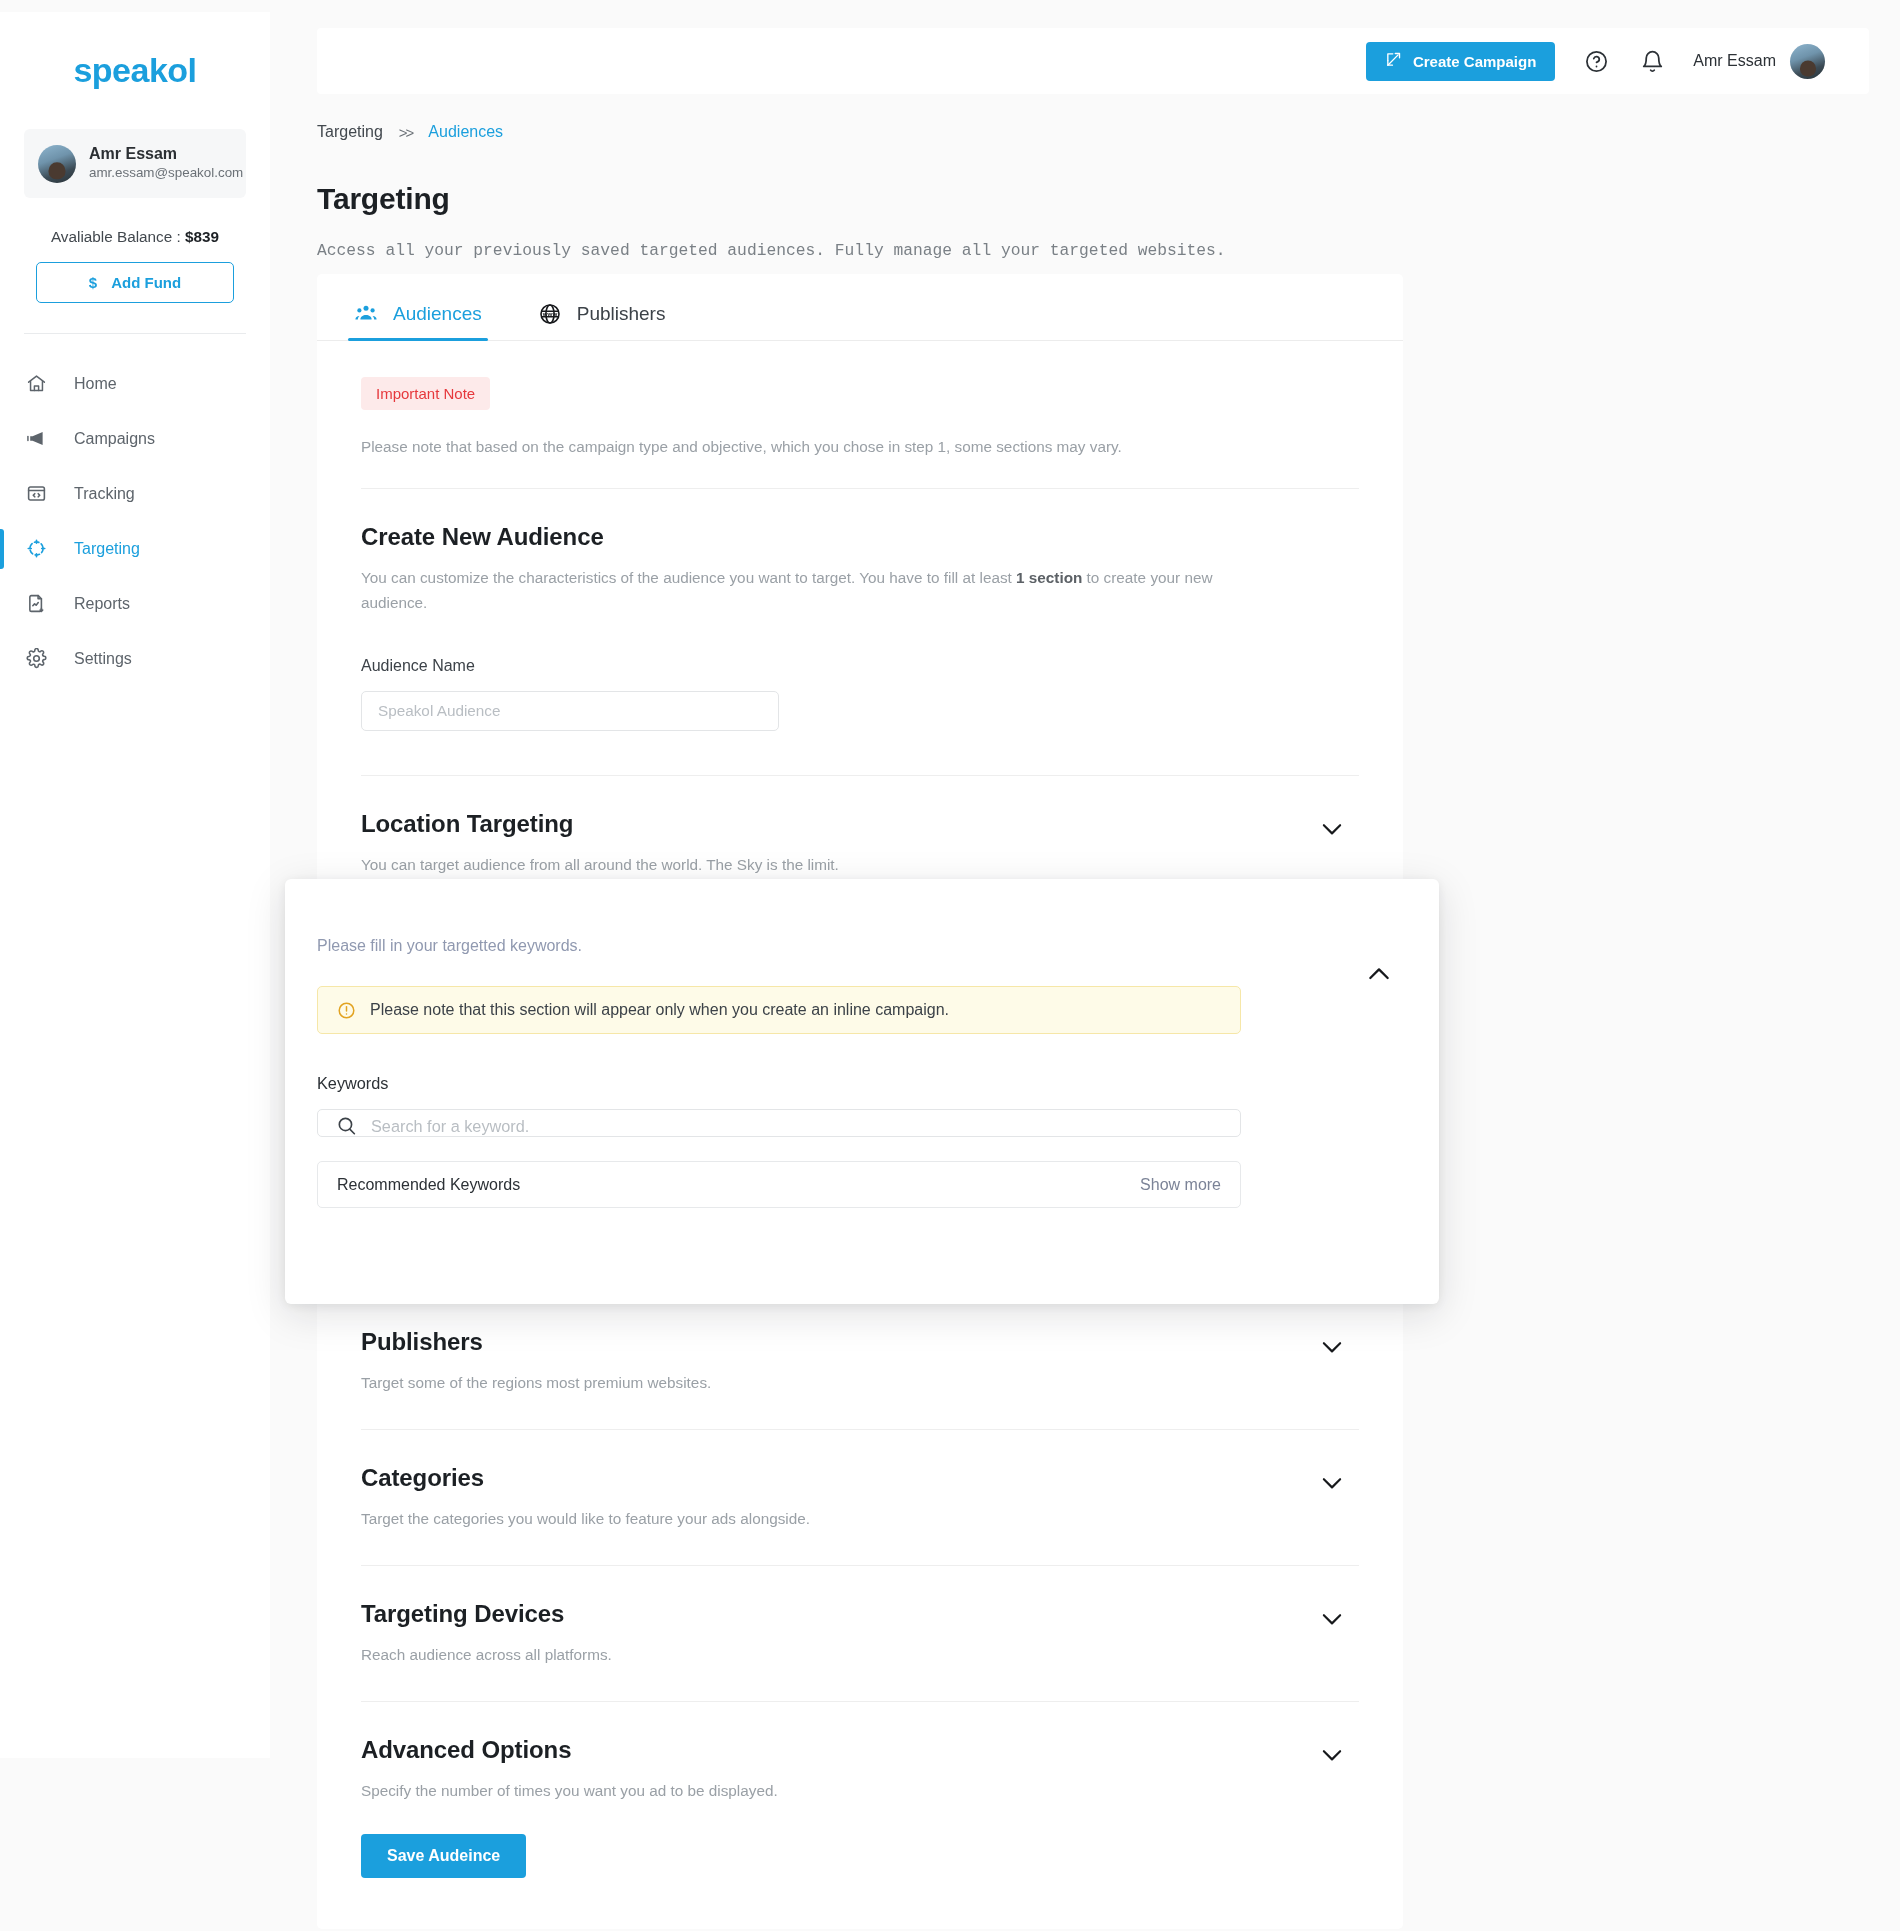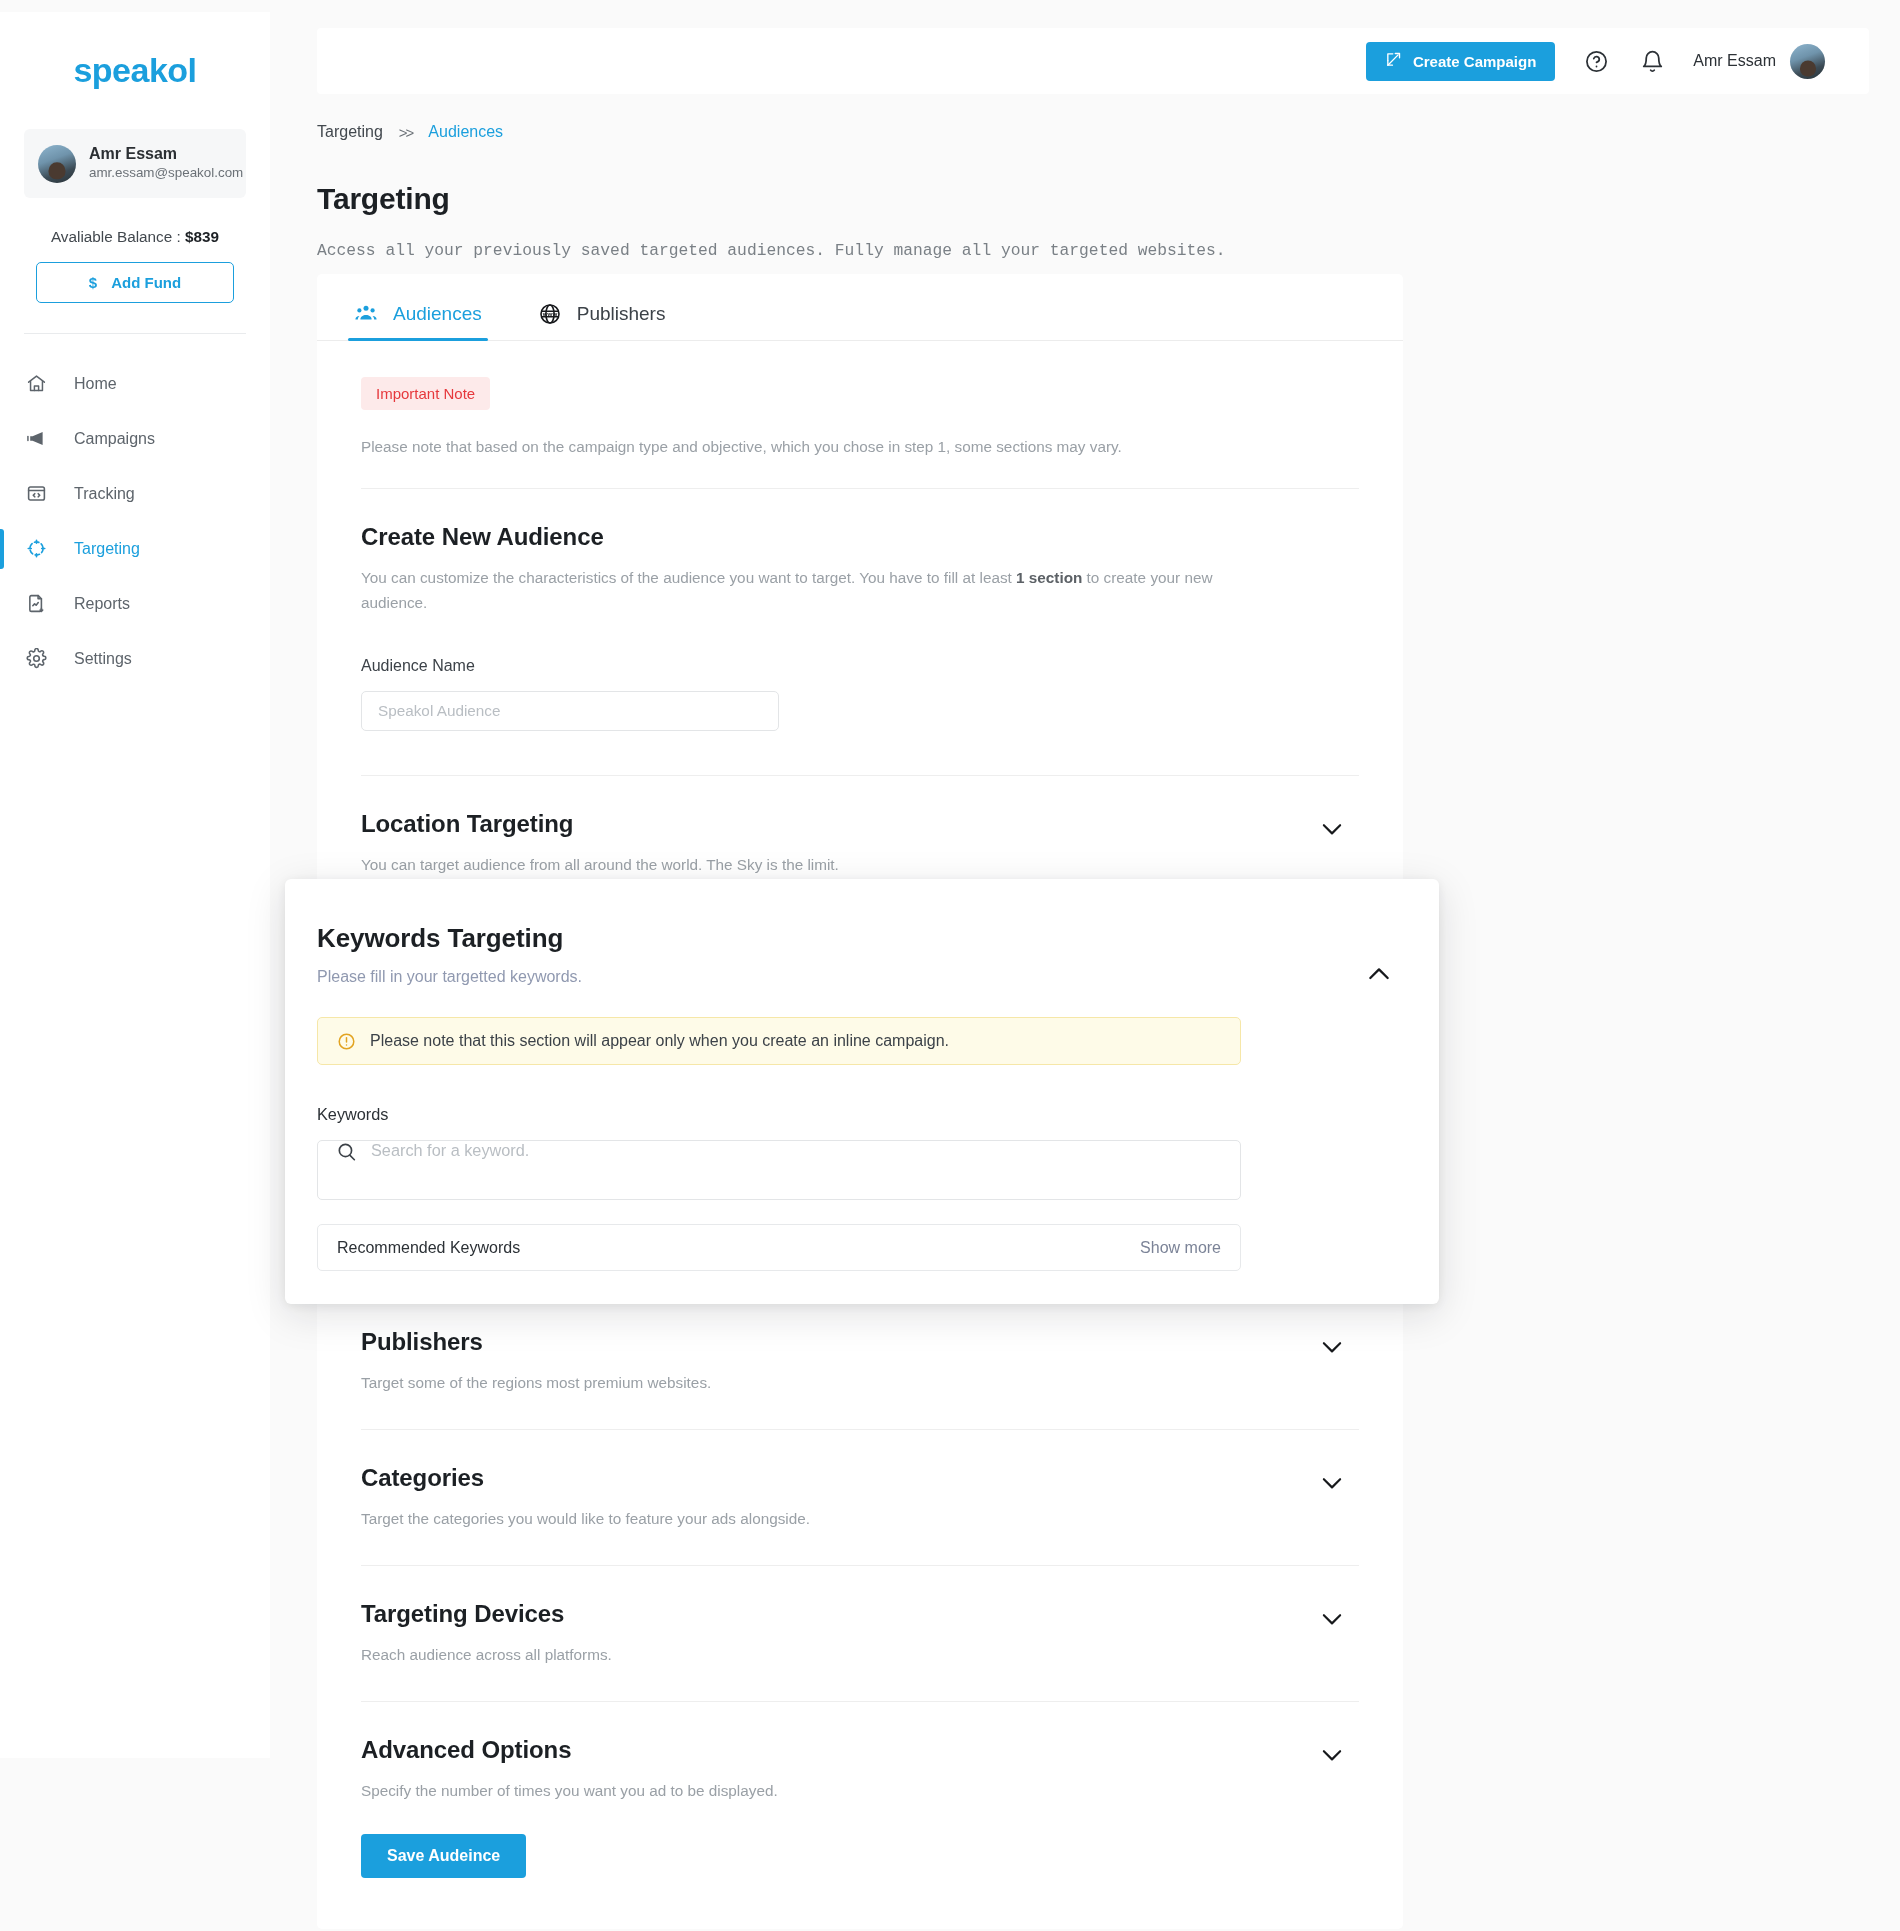--- a/index.html
+++ b/index.html
@@ -404,25 +404,25 @@
   .alert-warn .txt { font-size: 16px; color: #3c4248; }
 
   .kw-label {
     margin-top: 40px;
     font-size: 16.3px;
     color: #2c3136;
   }
   .kw-search {
     margin-top: 16px;
     width: 924px;
-    height: 60px;
+    height: 28px;
     border: 1px solid #e3e5e7;
     border-radius: 5px;
     display: flex;
-    align-items: flex-start;
+    align-items: flex-end;
     gap: 14px;
     padding: 0 18px;
     background: #fff;
   }
   .kw-search .s-icon { width: 21px; height: 21px; color: #3c4248; flex: 0 0 21px; }
   .kw-search .s-icon svg { width: 21px; height: 21px; display: block; }
   .kw-search input {
     flex: 1;
     border: none;
     outline: none;
@@ -709,21 +709,20 @@
         <button class="save-btn">Save Audeince</button>
       </div>
 
       <div style="height:51px"></div>
     </div>
   </section>
 
   <div class="overlay-shadowstrip"></div>
 
   <div id="keywords-overlay">
-    <div class="kw-title">Keywords Targeting</div>
     <div class="kw-sub">Please fill in your targetted keywords.</div>
 
     <div class="kw-chev">
       <svg viewBox="0 0 24 24" fill="none" stroke="currentColor" stroke-width="1.7" stroke-linecap="round" stroke-linejoin="round">
           <path d="M5.5 15 12 8.5 18.5 15"></path>
         </svg>
     </div>
 
     <div class="alert-warn">
       <span class="warn-icon">

